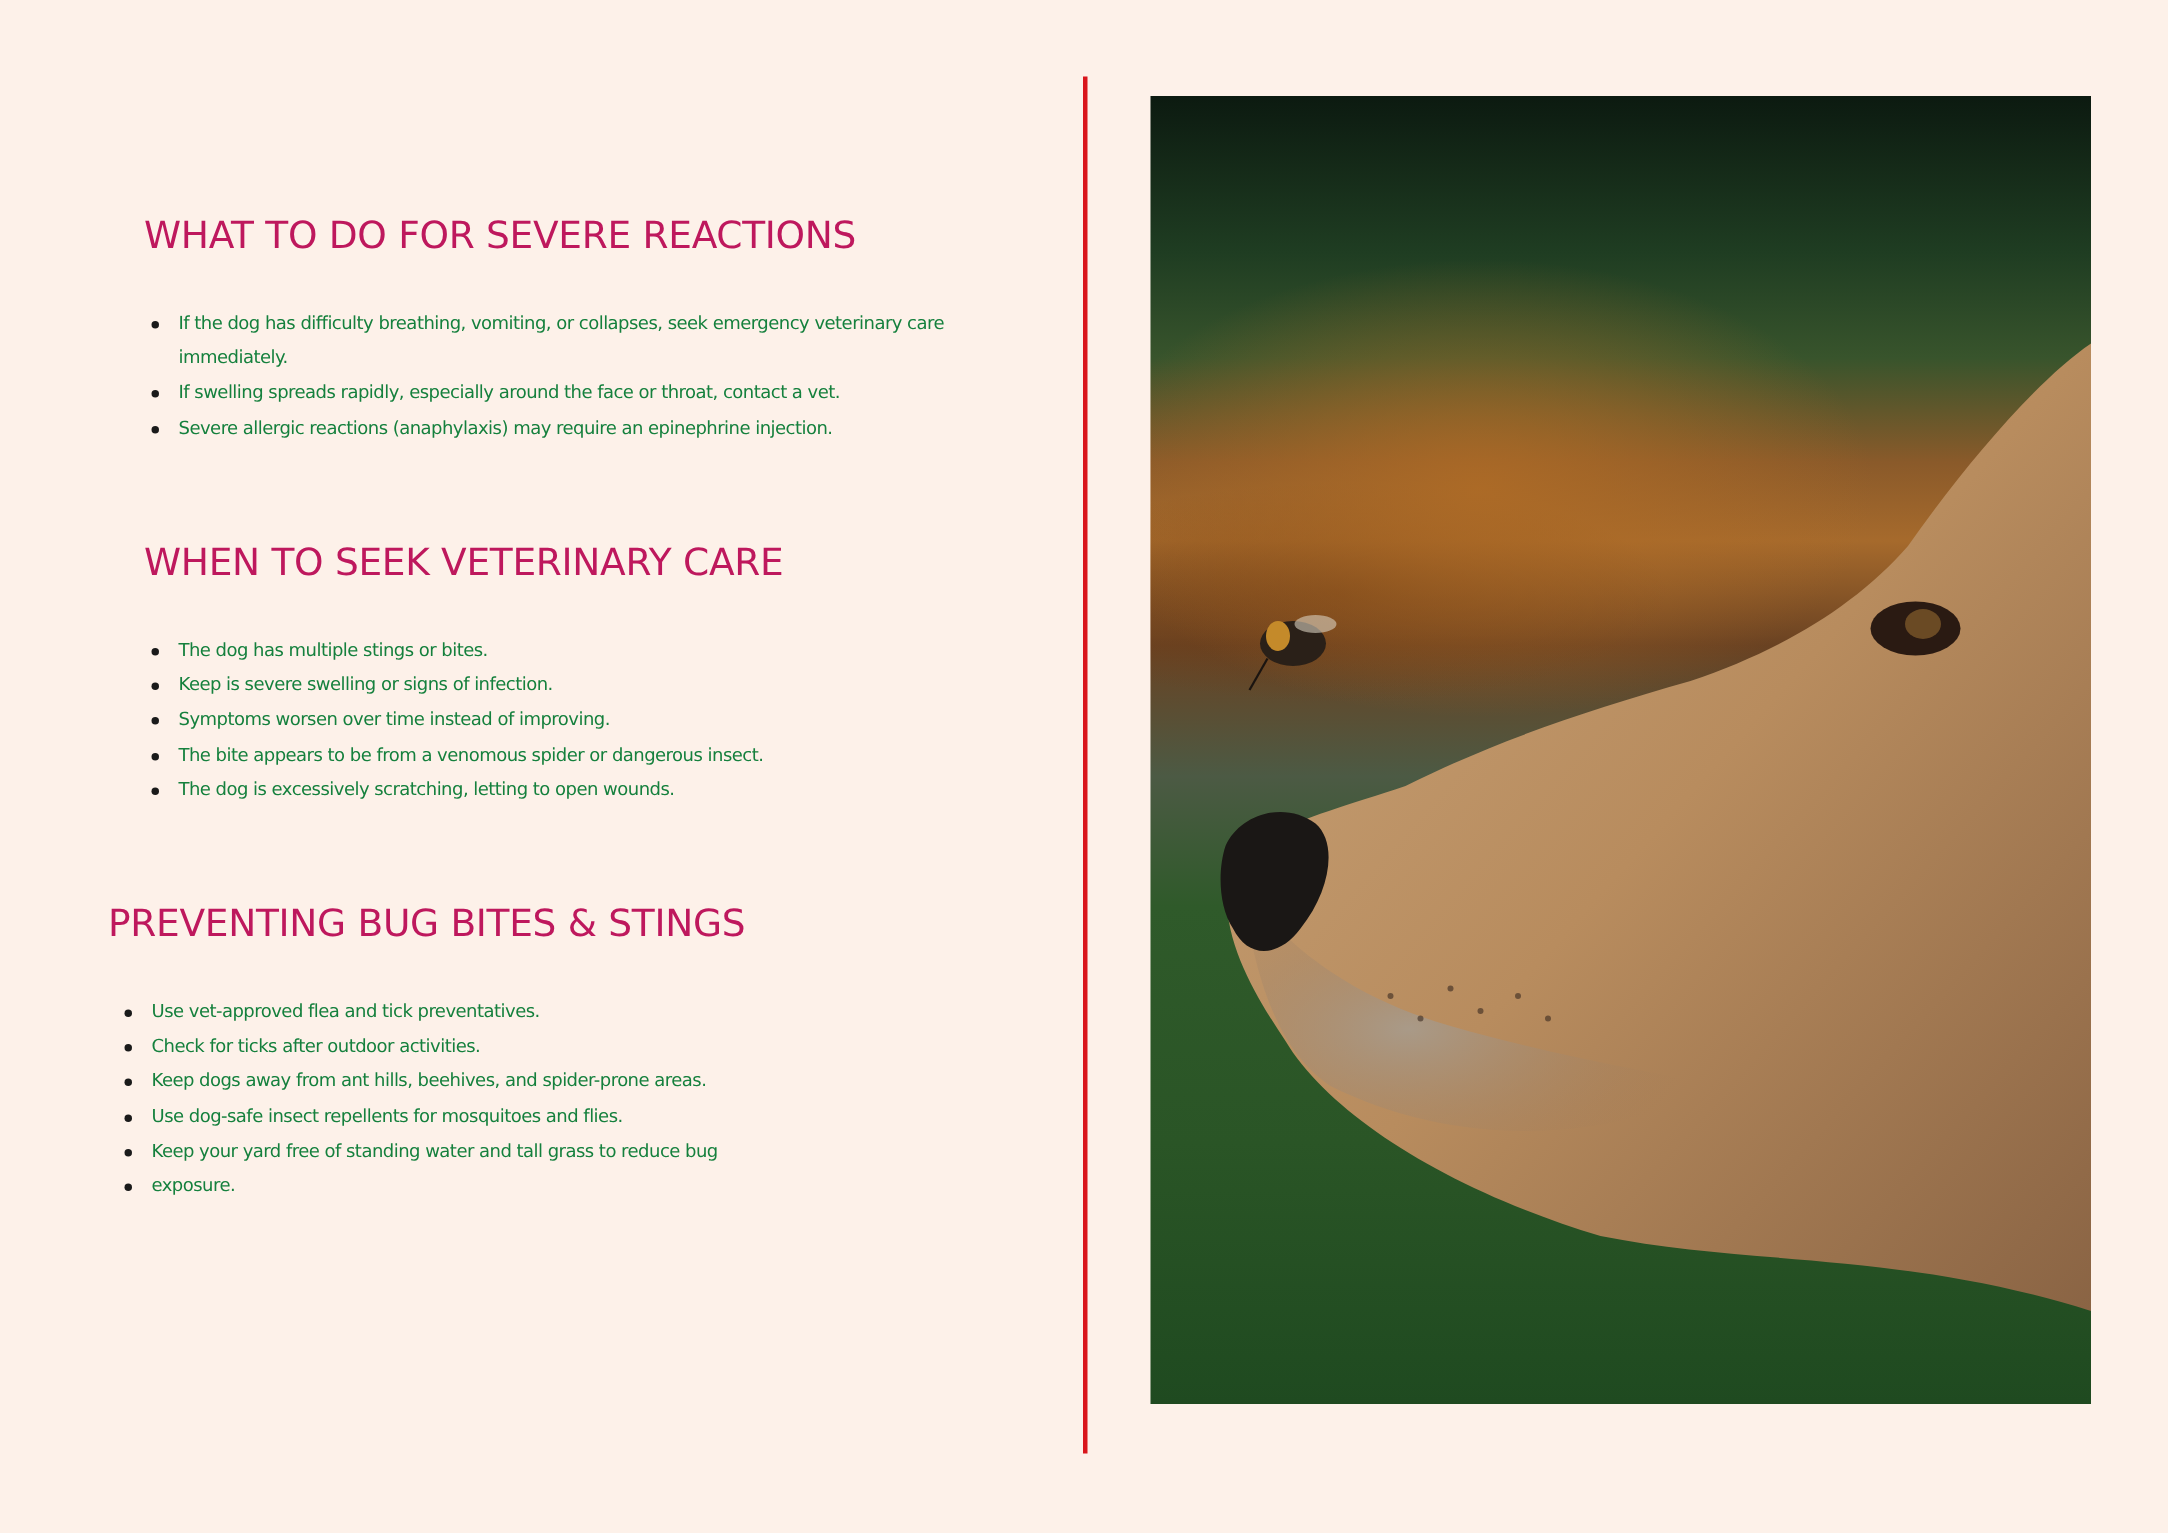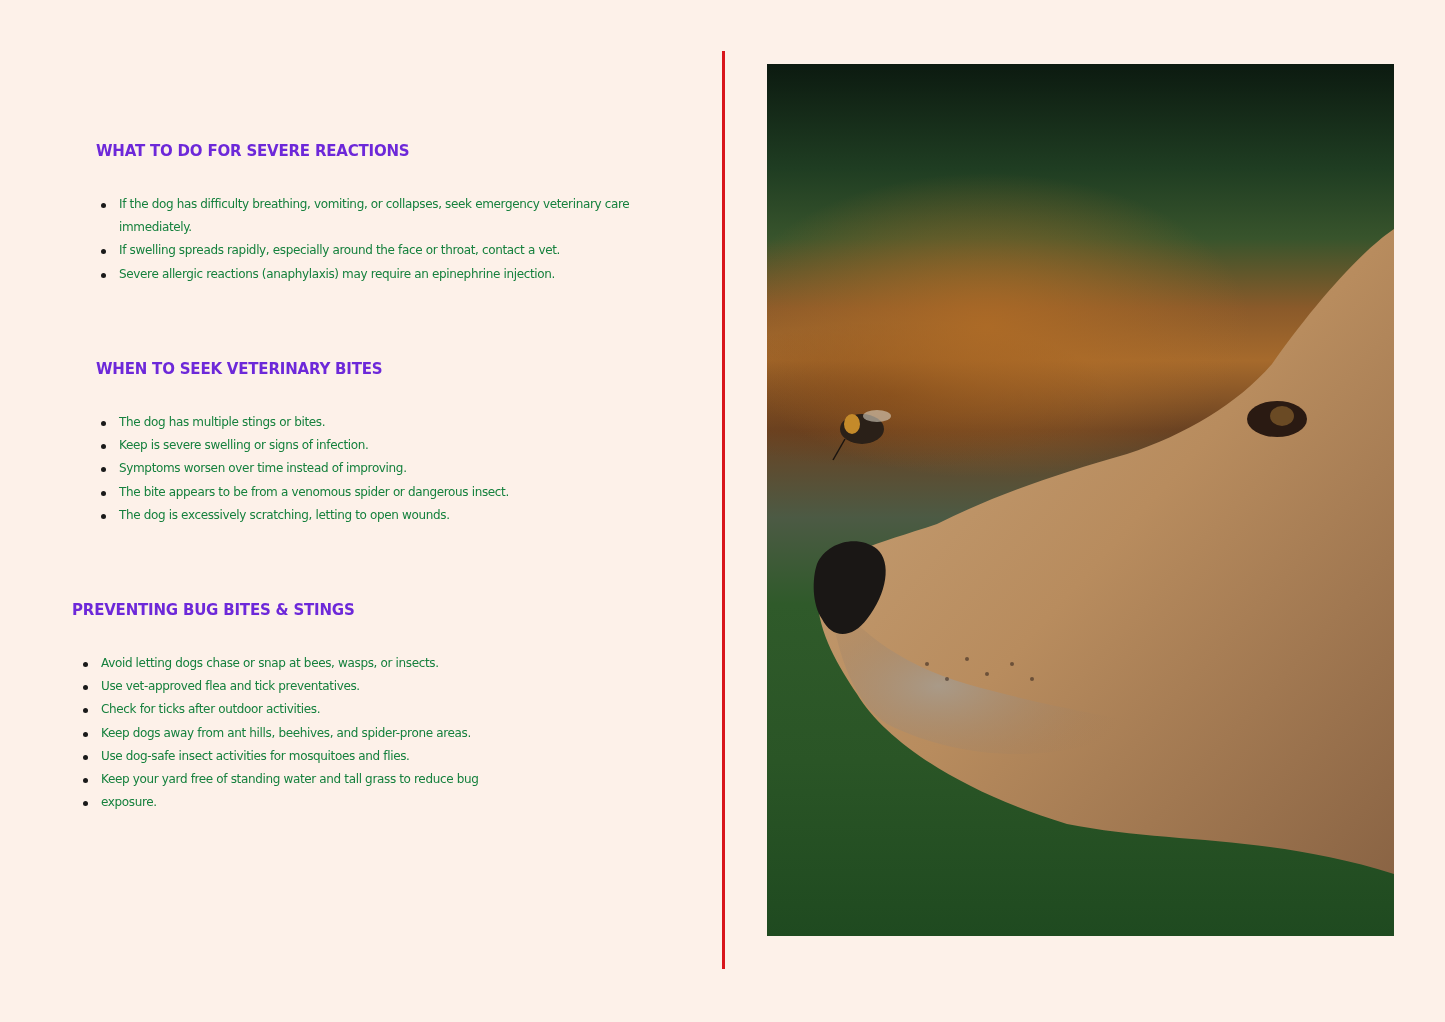--- a/index.html
+++ b/index.html
@@ -9,22 +9,22 @@
       position: relative; overflow: hidden;
       font-family: "DejaVu Sans", sans-serif;
       color: #141414;
     }
     .divider {
       position: absolute; left: 722px; top: 51px;
       width: 2.5px; height: 918px; background: #d9161c;
     }
     .section { position: absolute; }
     .section h2 {
-      margin: 0; font-size: 15px; font-weight: bold; letter-spacing: -0.2px;
-      color: #6d28d9;
+      margin: 0; font-size: 25px; font-weight: normal; letter-spacing: -0.2px;
+      color: #be185d;
     }
     .section ul {
       margin: 0; padding: 0; list-style: none;
     }
     .section li {
       position: relative; padding-left: 23px;
       font-size: 12px; line-height: 23.2px; letter-spacing: -0.35px;
       color: #15803d; white-space: nowrap;
     }
     .section li::before {
@@ -56,38 +56,37 @@
 <div class="section" id="s1">
   <h2>WHAT TO DO FOR SEVERE REACTIONS</h2>
   <ul>
     <li class="wrap">If the dog has difficulty breathing, vomiting, or collapses, seek emergency veterinary care immediately.</li>
     <li>If swelling spreads rapidly, especially around the face or throat, contact a vet.</li>
     <li>Severe allergic reactions (anaphylaxis) may require an epinephrine injection.</li>
   </ul>
 </div>
 
 <div class="section" id="s2">
-  <h2>WHEN TO SEEK VETERINARY BITES</h2>
+  <h2>WHEN TO SEEK VETERINARY CARE</h2>
   <ul>
     <li>The dog has multiple stings or bites.</li>
     <li>Keep is severe swelling or signs of infection.</li>
     <li>Symptoms worsen over time instead of improving.</li>
     <li>The bite appears to be from a venomous spider or dangerous insect.</li>
     <li>The dog is excessively scratching, letting to open wounds.</li>
   </ul>
 </div>
 
 <div class="section" id="s3">
   <h2>PREVENTING BUG BITES &amp; STINGS</h2>
   <ul>
-    <li>Avoid letting dogs chase or snap at bees, wasps, or insects.</li>
     <li>Use vet-approved flea and tick preventatives.</li>
     <li>Check for ticks after outdoor activities.</li>
     <li>Keep dogs away from ant hills, beehives, and spider-prone areas.</li>
-    <li>Use dog-safe insect activities for mosquitoes and flies.</li>
+    <li>Use dog-safe insect repellents for mosquitoes and flies.</li>
     <li>Keep your yard free of standing water and tall grass to reduce bug</li>
     <li>exposure.</li>
   </ul>
 </div>
 
 <div class="photo" role="img" aria-label="Close-up of a dog's snout in profile with a bee flying in front of its nose">
   <svg width="627" height="872" viewBox="0 0 627 872">
     <defs>
       <linearGradient id="fur" x1="0" y1="0" x2="1" y2="1">
         <stop offset="0" stop-color="#c9a47a"></stop>

